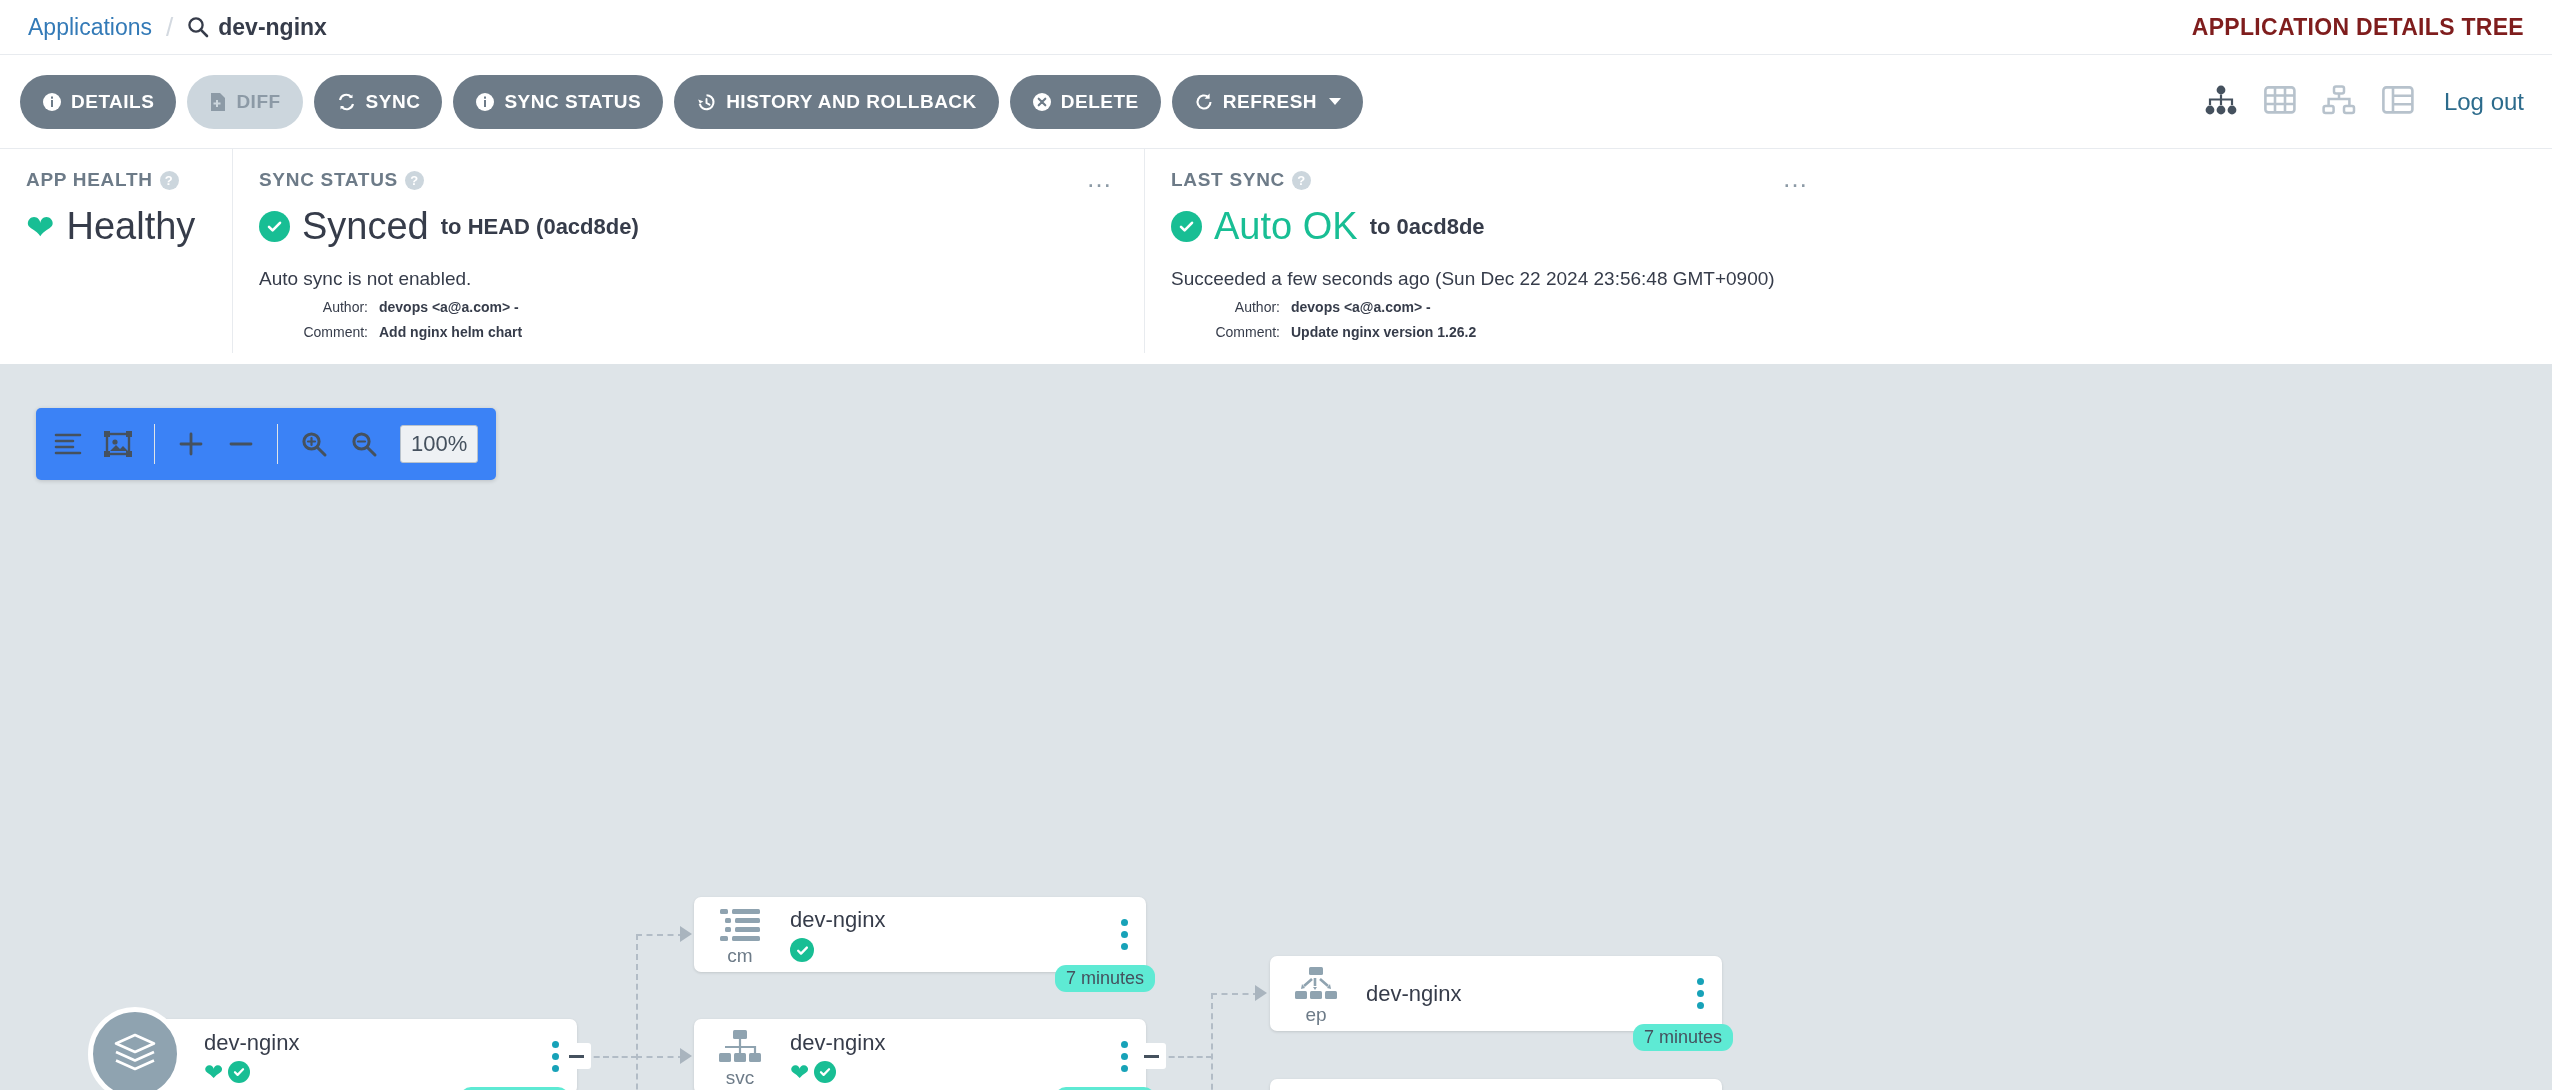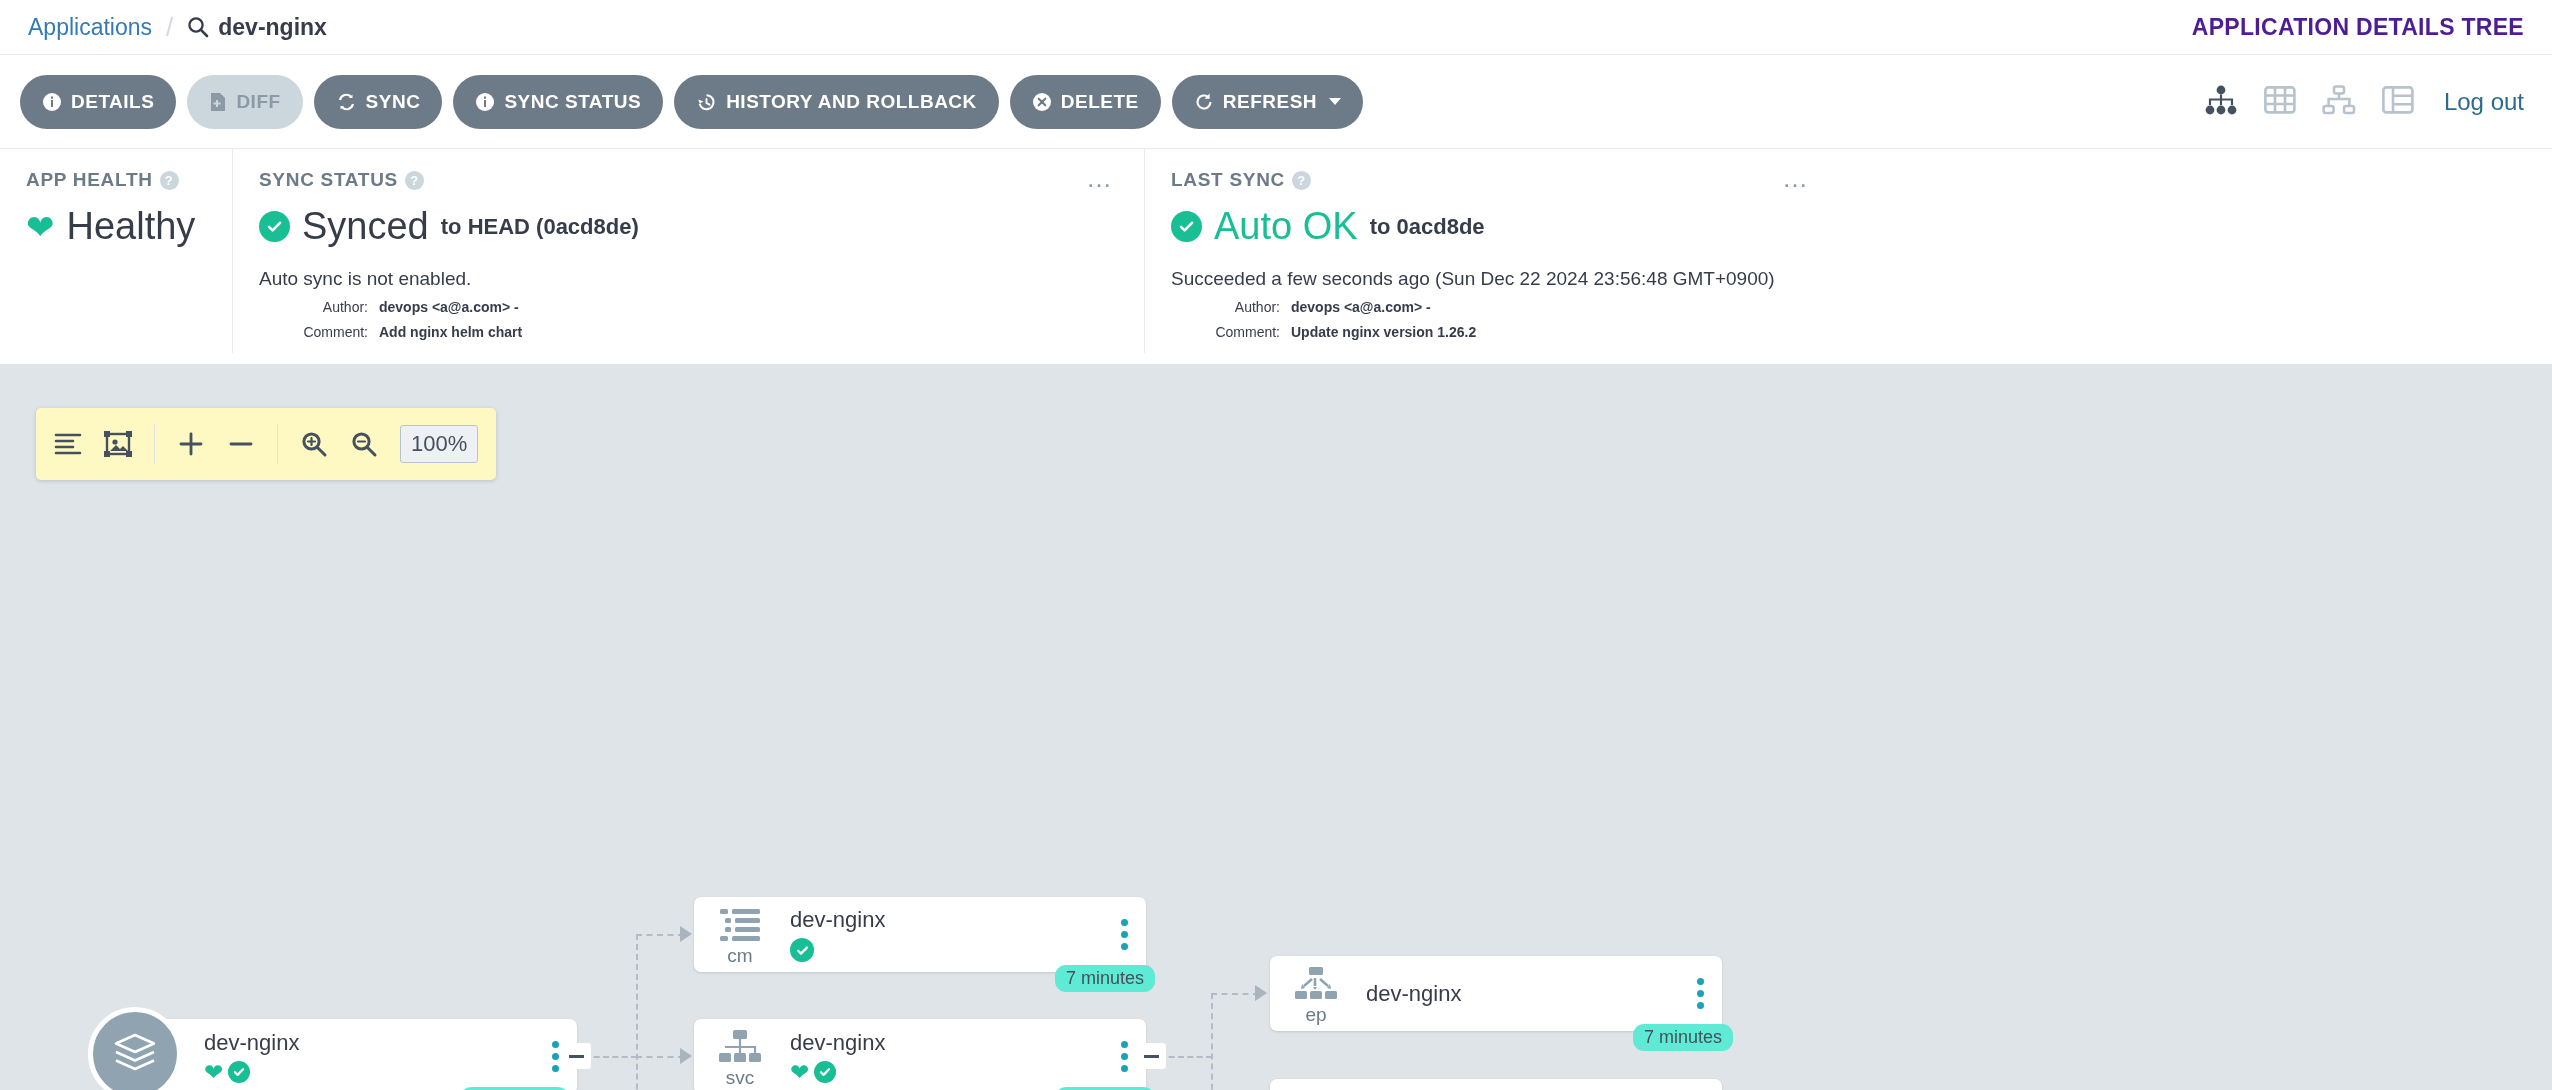--- a/index.html
+++ b/index.html
@@ -15,21 +15,21 @@
     height: 55px; border-bottom: 1px solid #e8ebef;
     display: flex; align-items: center; padding: 0 28px;
     background: #fff; position: relative;
   }
   .crumb-link { color: #337ab7; font-size: 23px; cursor: pointer; }
   .crumb-sep { color: #d3d9e0; font-size: 26px; margin: 0 14px; font-weight: 300; }
   .crumb-current { display: flex; align-items: center; gap: 9px; color: #363c4a; font-size: 23px; font-weight: bold; }
   .crumb-current svg { display: block; }
   .adt-title {
     position: absolute; right: 28px; top: 50%; transform: translateY(-50%);
-    color: #4c1d95; font-size: 23px; font-weight: bold; letter-spacing: .3px;
+    color: #7f1d1d; font-size: 23px; font-weight: bold; letter-spacing: .3px;
   }
 
   
   .toolbar {
     height: 94px; border-bottom: 1px solid #e8ebef; background: #fff;
     display: flex; align-items: center; padding: 0 20px; gap: 11px;
     position: relative;
   }
   .btn {
     display: inline-flex; align-items: center; gap: 9px;
@@ -90,21 +90,21 @@
     display: inline-flex; align-items: center; justify-content: center; flex: none;
   }
 
   
   .canvas {
     position: absolute; left: 0; right: 0; top: 364px; bottom: 0;
     background: #dee4e8; overflow: hidden;
   }
   .zoombar {
     position: absolute; left: 36px; top: 44px;
-    height: 72px; background: #fef9c3; border-radius: 5px;
+    height: 72px; background: #3b82f6; border-radius: 5px;
     box-shadow: 0 1px 4px rgba(0,0,0,.16);
     display: flex; align-items: center; padding: 13px 18px; gap: 22px;
   }
   .zb-item { cursor: pointer; display: flex; align-items: center; justify-content: center; }
   .zb-div { width: 1px; height: 40px; background: #e0e4e8; }
   .zoomval {
     border: 1px solid #b8c2cc; background: #eef1f4; color: #45515e;
     font-size: 22px; padding: 5px 10px; border-radius: 3px; cursor: pointer;
   }
 

